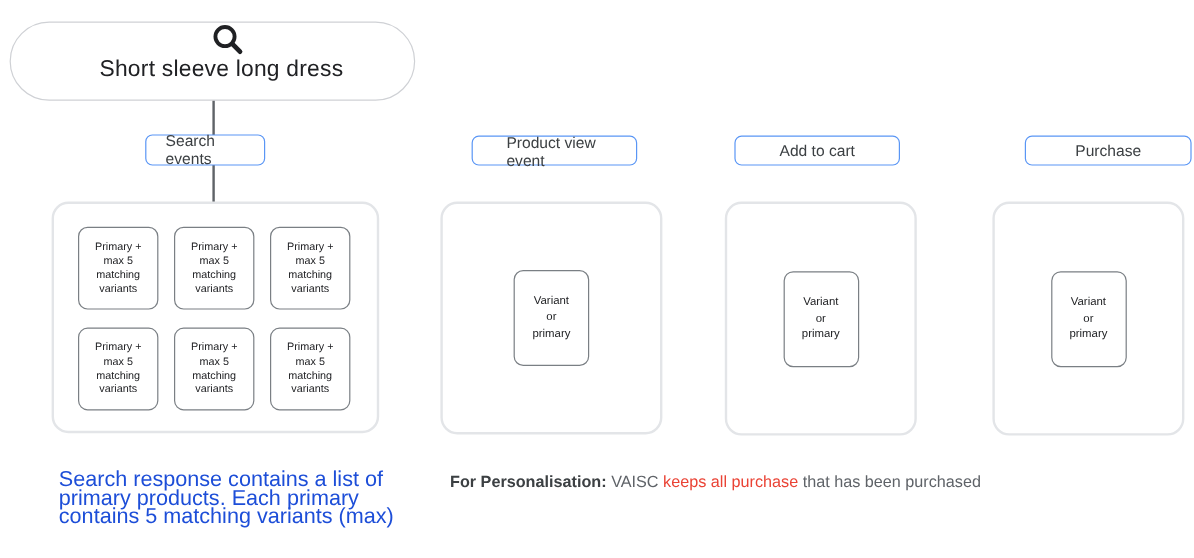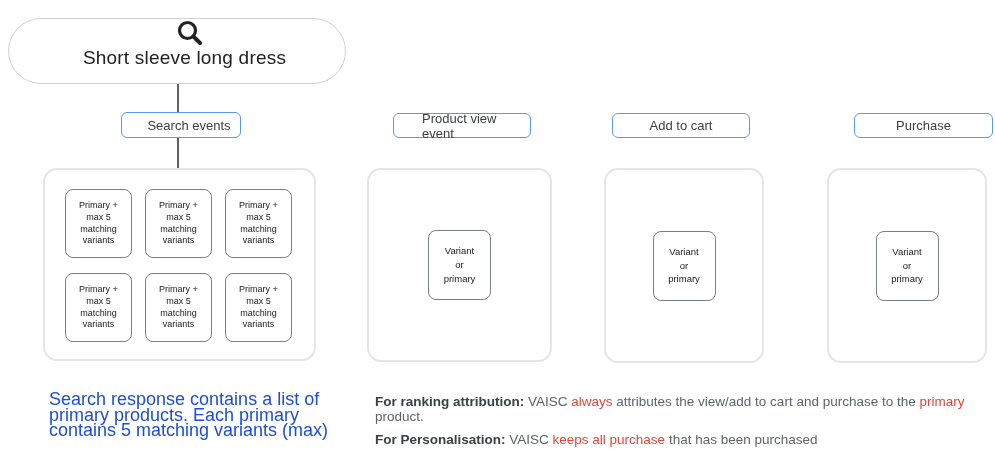--- a/index.html
+++ b/index.html
@@ -24,21 +24,21 @@
   .vline.v1 { top: 84px;  height: 29px; }
   .vline.v2 { top: 137px; height: 32px; }
 
   
   .event-label {
     position: absolute; box-sizing: border-box;
     border: 1.5px solid #5a96f5; border-radius: 6px; background: #fff;
     display: flex; align-items: center; justify-content: center;
     font-size: 13px; color: #3c4043;
   }
-  .lbl-1 { left: 121px; top: 112px; width: 120px; height: 26px; padding-left: 16px; }
+  .lbl-1 { left: 121px; top: 112px; width: 100px; height: 26px; padding-left: 16px; }
   .lbl-2 { left: 393px; top: 113px; width: 138px; height: 25px; padding-left: 28px; }
   .lbl-3 { left: 612px; top: 113px; width: 138px; height: 25px; }
   .lbl-4 { left: 834px; top: 113px; width: 139px; height: 25px; margin-left: 20px; }
 
   
   .container {
     position: absolute; box-sizing: border-box;
     border: 2px solid #e3e5e8; border-radius: 14px; background: #fff;
   }
   .cont-1 {
@@ -50,21 +50,21 @@
   .cont-3 { left: 604px; top: 168px; width: 160px; height: 195px; display: flex; align-items: center; justify-content: center; }
   .cont-4 { left: 827px; top: 168px; width: 160px; height: 195px; display: flex; align-items: center; justify-content: center; }
 
   
   .card {
     box-sizing: border-box; border: 1px solid #7a7f84; border-radius: 8px;
     background: #fff; display: flex; align-items: center; justify-content: center;
     text-align: center; color: #202124; white-space: pre-line;
   }
   .card.primary { width: 67px; height: 69px; font-size: 9px;   line-height: 1.3; }
-  .card.variant { width: 63px; height: 70px; font-size: 9.5px; line-height: 1.45; }
+  .card.variant { width: 63px; height: 80px; font-size: 9.5px; line-height: 1.45; }
 
   
   .note-left {
     position: absolute; left: 49px; top: 392px; margin: 0;
     font-size: 18px; line-height: 15.5px; color: #1d4ed8; white-space: pre-line;
   }
   .notes-right { position: absolute; left: 375px; top: 394px; }
   .notes-right p { margin: 0 0 8px 0; font-size: 13.5px; line-height: 15px; color: #5f6368; }
   .notes-right .b { font-weight: bold; color: #3c4043; }
   .notes-right .r { color: #ea4335; }
@@ -134,20 +134,17 @@
 or
 primary</div>
   </div>
 
   <p class="note-left">Search response contains a list of
 primary products. Each primary
 contains 5 matching variants (max)</p>
 
   <div class="notes-right">
     <p>
-      <span class="b">For ranking attribution: </span><span>VAISC </span><span class="r">always</span><span> attributes the view/add to cart and purchase to the </span><span class="r">primary</span><span> product.</span>
-    </p>
-    <p>
       <span class="b">For Personalisation: </span><span>VAISC </span><span class="r">keeps all purchase</span><span> that has been purchased</span>
     </p>
   </div>
 
 </div>
 
 </body></html>

